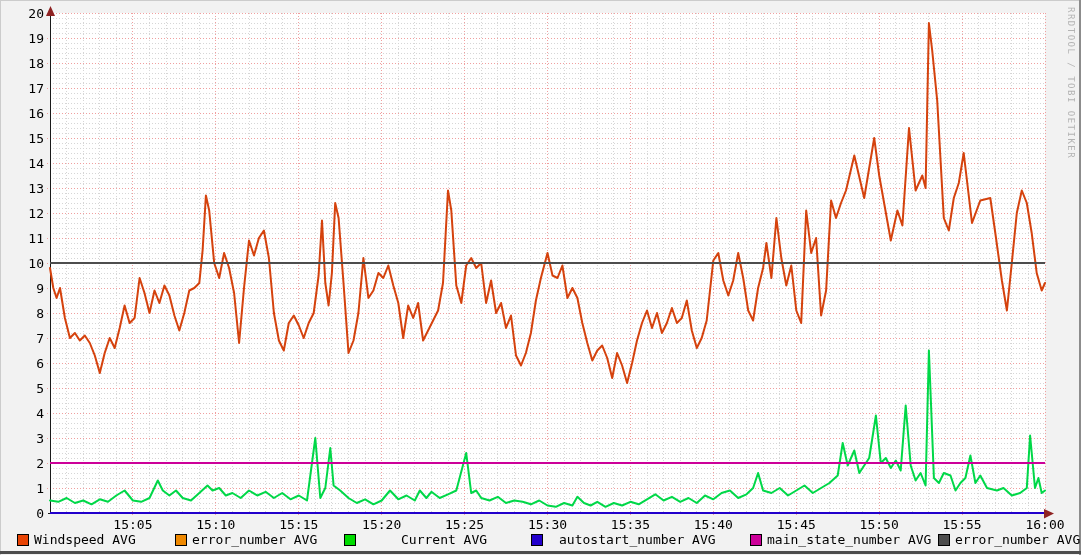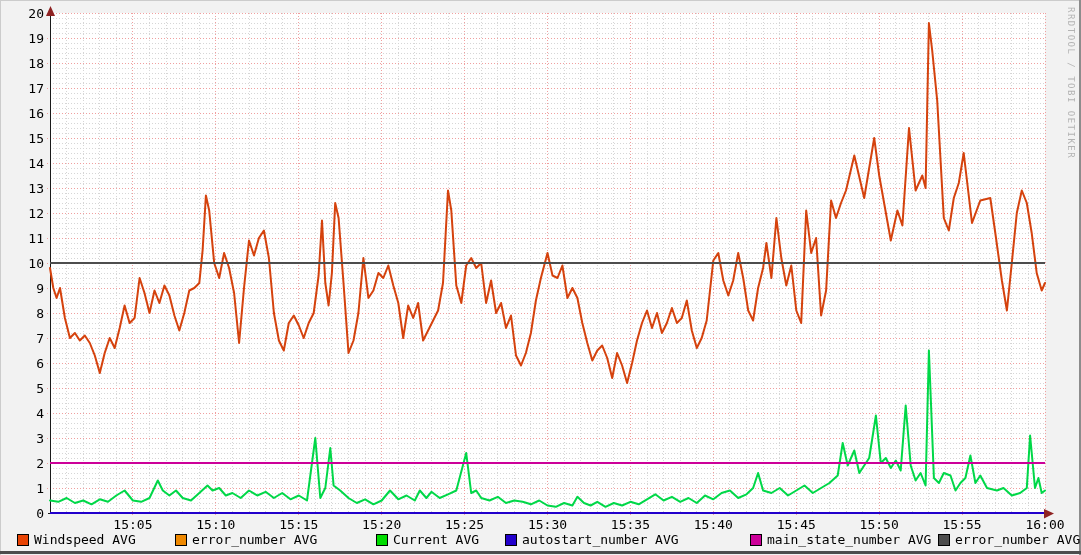--- a/index.html
+++ b/index.html
@@ -270,25 +270,25 @@
   <div class="watermark">RRDTOOL / TOBI OETIKER</div>
   <div id="legend">
       <div class="legend-item" style="left: 17px;">
         <span class="legend-swatch" style="background: rgb(232, 68, 5);"></span>
         <span class="legend-label">Windspeed AVG</span>
       </div>
       <div class="legend-item" style="left: 175px;">
         <span class="legend-swatch" style="background: rgb(238, 136, 0);"></span>
         <span class="legend-label">error_number AVG</span>
       </div>
-      <div class="legend-item" style="left: 376px;">
+      <div class="legend-item" style="left: 344px; gap: 40px;">
         <span class="legend-swatch" style="background: rgb(0, 220, 0);"></span>
         <span class="legend-label">Current AVG</span>
       </div>
-      <div class="legend-item" style="left: 505px;">
+      <div class="legend-item" style="left: 531px; gap: 11px;">
         <span class="legend-swatch" style="background: rgb(34, 0, 204);"></span>
         <span class="legend-label">autostart_number AVG</span>
       </div>
       <div class="legend-item" style="left: 730px; padding-left: 20px;">
         <span class="legend-swatch" style="background: rgb(204, 0, 153);"></span>
         <span class="legend-label">main_state_number AVG</span>
       </div>
       <div class="legend-item" style="left: 938px;">
         <span class="legend-swatch" style="background: rgb(77, 77, 77);"></span>
         <span class="legend-label">error_number AVG</span>

